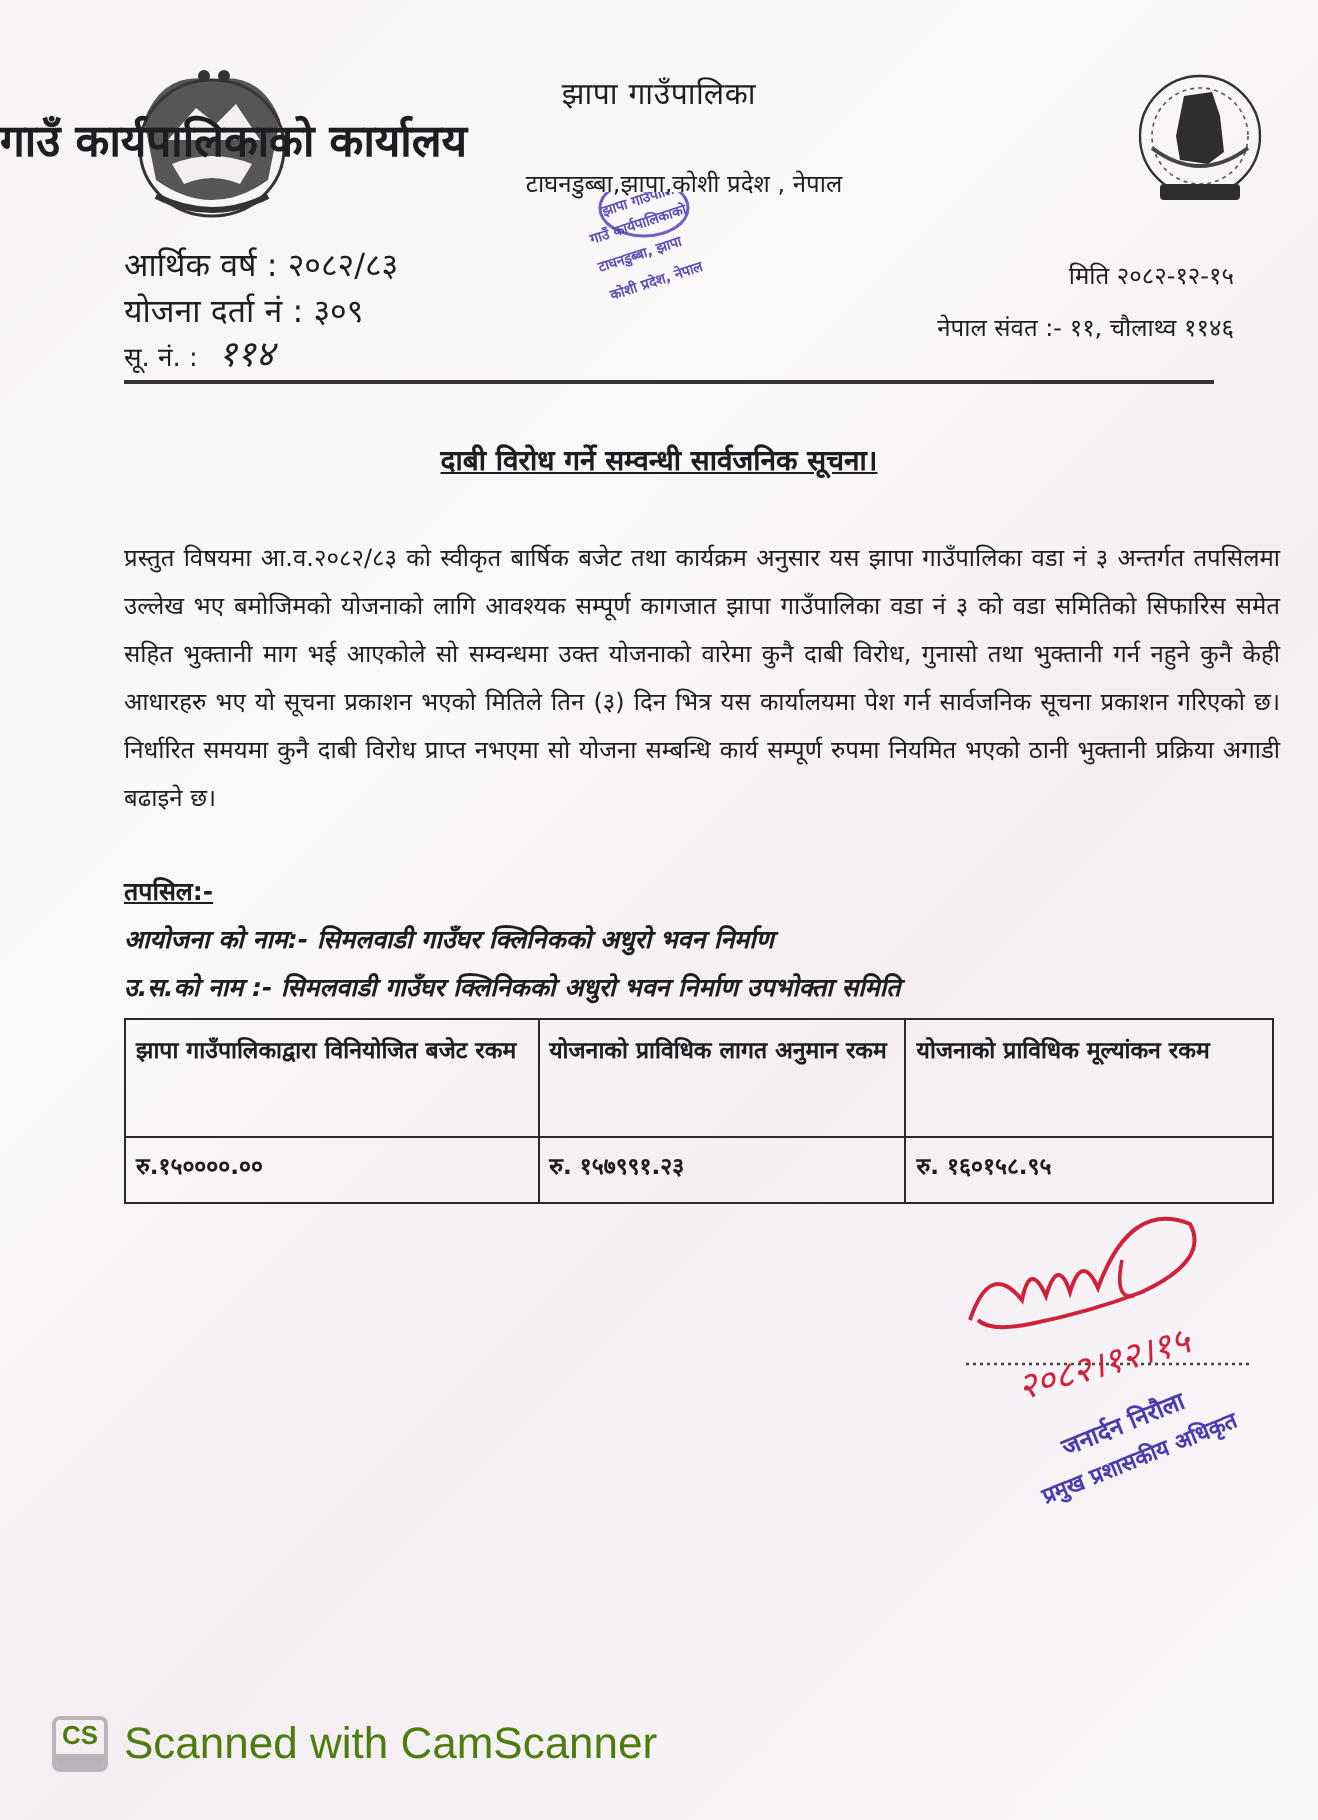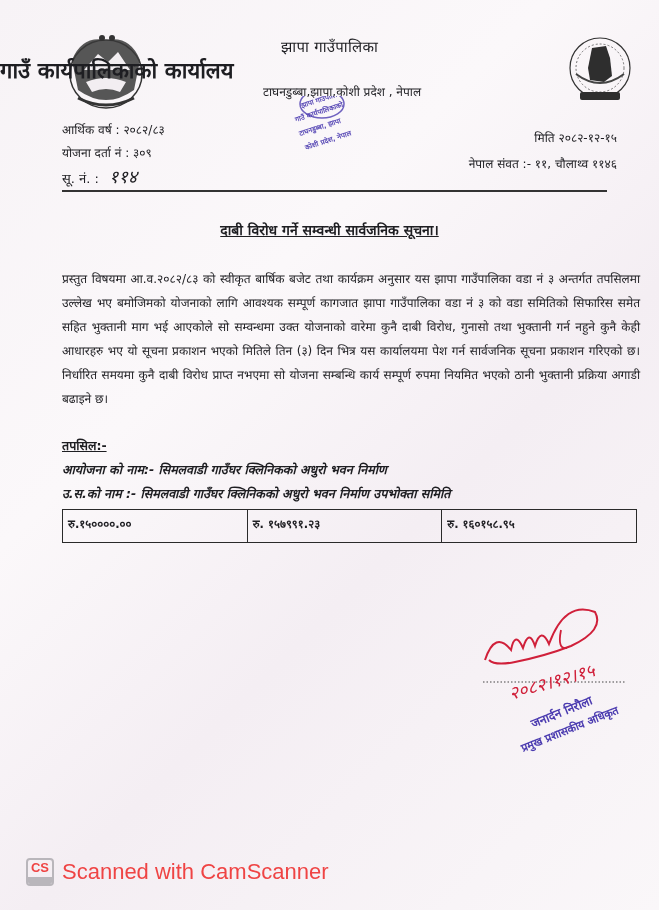--- a/index.html
+++ b/index.html
@@ -8,38 +8,38 @@
     background: linear-gradient(135deg, #f7f3f6 0%, #fbf8fa 35%, #f4eef3 60%, #faf7f9 100%);
     font-family: "DejaVu Sans", sans-serif; color:#1e1e22;
   }
   .abs { position:absolute; }
   .emblem-left { left:62px; top:30px; width:88px; height:84px; }
   .emblem-right { left:566px; top:34px; width:68px; height:72px; }
   .h-sub { left:0; width:659px; top:36px; text-align:center; font-size:15px; letter-spacing:0.3px; }
   .h-main { left:0; width:659px; top:54px; text-align:left; font-size:22px; font-weight:bold; }
   .h-addr { left:0; width:659px; top:83px; text-align:center; font-size:12px; padding-left:25px; box-sizing:border-box; }
   .stamp { left:292px; top:96px; width:78px; height:56px; }
-  .meta-left { left:62px; font-size:12px; }
+  .meta-left { left:62px; font-size:16px; }
   .m1 { top:121px; } .m2 { top:144px; } .m3 { top:164px; font-size:13px; }
   .handnum { font-family:"DejaVu Serif", serif; font-size:18px; font-style:italic; margin-left:6px; }
   .meta-right { right:42px; font-size:12px; text-align:center; }
   .r1 { top:129px; } .r2 { top:155px;margin-left:24px; }
   .rule { left:62px; width:545px; top:190px; height:1.5px; background:#333; }
   .title { left:0; width:659px; top:220px; text-align:center; font-size:14px; font-weight:bold; }
   .title span { text-decoration:underline; }
   .body-text { left:62px; width:578px; top:267px; font-size:12px; line-height:24px; text-align:justify; }
   .tapsil { left:62px; top:437px; font-size:12.5px; font-weight:bold; text-decoration:underline; }
   .proj { left:62px; font-size:12.5px; font-weight:bold;font-style:italic; }
   .p1 { top:461px; } .p2 { top:485px; }
   table.budget { position:absolute; left:62px; top:509px; width:575px; border-collapse:collapse; font-size:11.5px; }
   table.budget td { border:1.2px solid #2a2a2a; padding:3px 5px; vertical-align:top; }
   table.budget tr.head td { height:52px; line-height:24px; font-weight:bold; }
   table.budget tr.vals td { height:26px; line-height:22px; font-weight:bold; }
   .sig { left:475px; top:590px; width:184px; height:165px; }
-  .cs { left:26px; top:858px; font-size:22px; color:#ef4444; font-family:"Liberation Sans", sans-serif; display:flex; align-items:center; gap:8px; }
+  .cs { left:26px; top:858px; font-size:22px; color:#4d7c0f; font-family:"Liberation Sans", sans-serif; display:flex; align-items:center; gap:8px; }
   .cs-icon { width:28px; height:28px; border:2px solid #b9b6bb; border-radius:4px; font-size:13px; font-weight:bold; display:flex; align-items:flex-start; justify-content:center; box-sizing:border-box; position:relative; overflow:hidden; }
   .cs-icon::after { content:""; position:absolute; left:0; right:0; bottom:0; height:7px; background:#b9b6bb; }
 </style>
 </head>
 <body>
 
 <svg class="abs emblem-left" viewBox="0 0 88 84">
   <ellipse cx="44" cy="44" rx="36" ry="34" fill="none" stroke="#333" stroke-width="1.5"></ellipse>
   <path d="M10 30 Q20 5 44 10 Q68 5 78 30 L72 60 Q44 80 16 60 Z" fill="#3a3a3a" opacity="0.85"></path>
   <path d="M22 40 L36 24 L46 32 L56 22 L68 40 Z" fill="#f2eef1"></path>
@@ -98,20 +98,25 @@
 <div class="abs title"><span>दाबी विरोध गर्ने सम्वन्धी सार्वजनिक सूचना।</span></div>
 
 <div class="abs body-text">प्रस्तुत विषयमा आ.व.२०८२/८३ को स्वीकृत बार्षिक बजेट तथा कार्यक्रम अनुसार यस झापा गाउँपालिका वडा नं ३ अन्तर्गत तपसिलमा उल्लेख भए बमोजिमको योजनाको लागि आवश्यक सम्पूर्ण कागजात झापा गाउँपालिका वडा नं ३ को वडा समितिको सिफारिस समेत सहित भुक्तानी माग भई आएकोले सो सम्वन्धमा उक्त योजनाको वारेमा कुनै दाबी विरोध, गुनासो तथा भुक्तानी गर्न नहुने कुनै केही आधारहरु भए यो सूचना प्रकाशन भएको मितिले तिन (३) दिन भित्र यस कार्यालयमा पेश गर्न सार्वजनिक सूचना प्रकाशन गरिएको छ। निर्धारित समयमा कुनै दाबी विरोध प्राप्त नभएमा सो योजना सम्बन्धि कार्य सम्पूर्ण रुपमा नियमित भएको ठानी भुक्तानी प्रक्रिया अगाडी बढाइने छ।</div>
 
 <div class="abs tapsil">तपसिल:-</div>
 <div class="abs proj p1">आयोजना को नाम:- सिमलवाडी गाउँघर क्लिनिकको अधुरो भवन निर्माण</div>
 <div class="abs proj p2">उ.स.को नाम :- सिमलवाडी गाउँघर क्लिनिकको अधुरो भवन निर्माण उपभोक्ता समिति</div>
 
 <table class="budget">
   <tbody>
+      <tr class="head">
+    <td style="width:36%">झापा गाउँपालिकाद्वारा विनियोजित बजेट रकम</td>
+    <td style="width:32%">योजनाको प्राविधिक लागत अनुमान रकम</td>
+    <td style="width:32%">योजनाको प्राविधिक मूल्यांकन रकम</td>
+  </tr>
   <tr class="vals">
     <td>रु.१५००००.००</td>
     <td>रु. १५७९९१.२३</td>
     <td>रु. १६०१५८.९५</td>
   </tr>
 </tbody>
   </table>
 
 <svg class="abs sig" viewBox="0 0 184 165">
   <path d="M10 70 Q20 40 36 60 Q40 40 48 58 Q54 38 60 56 Q66 36 74 54 Q90 10 120 22 Q130 40 96 56 Q70 66 40 72 Q20 76 14 70" fill="none" stroke="#d0203a" stroke-width="2"></path>

